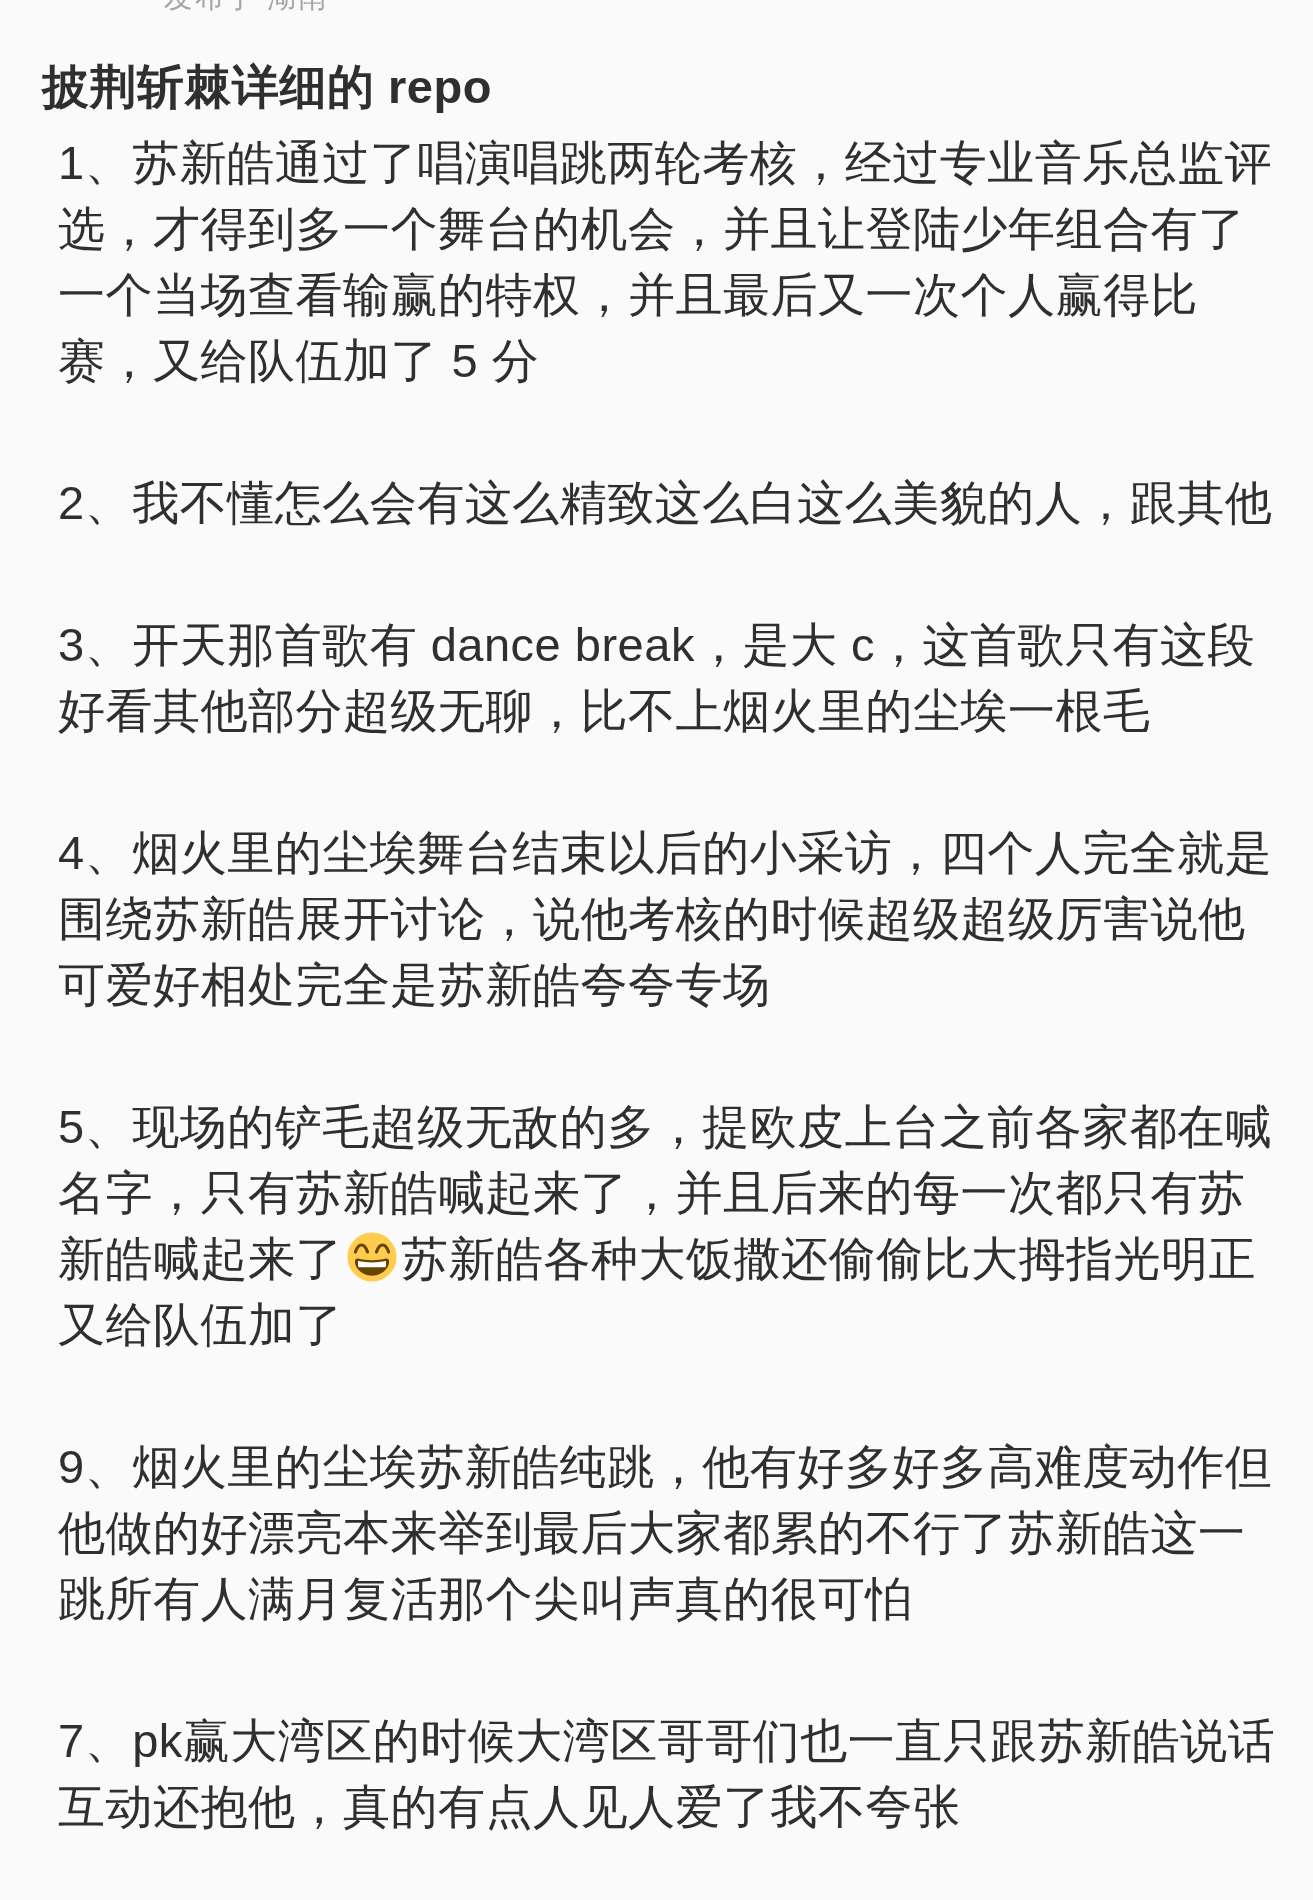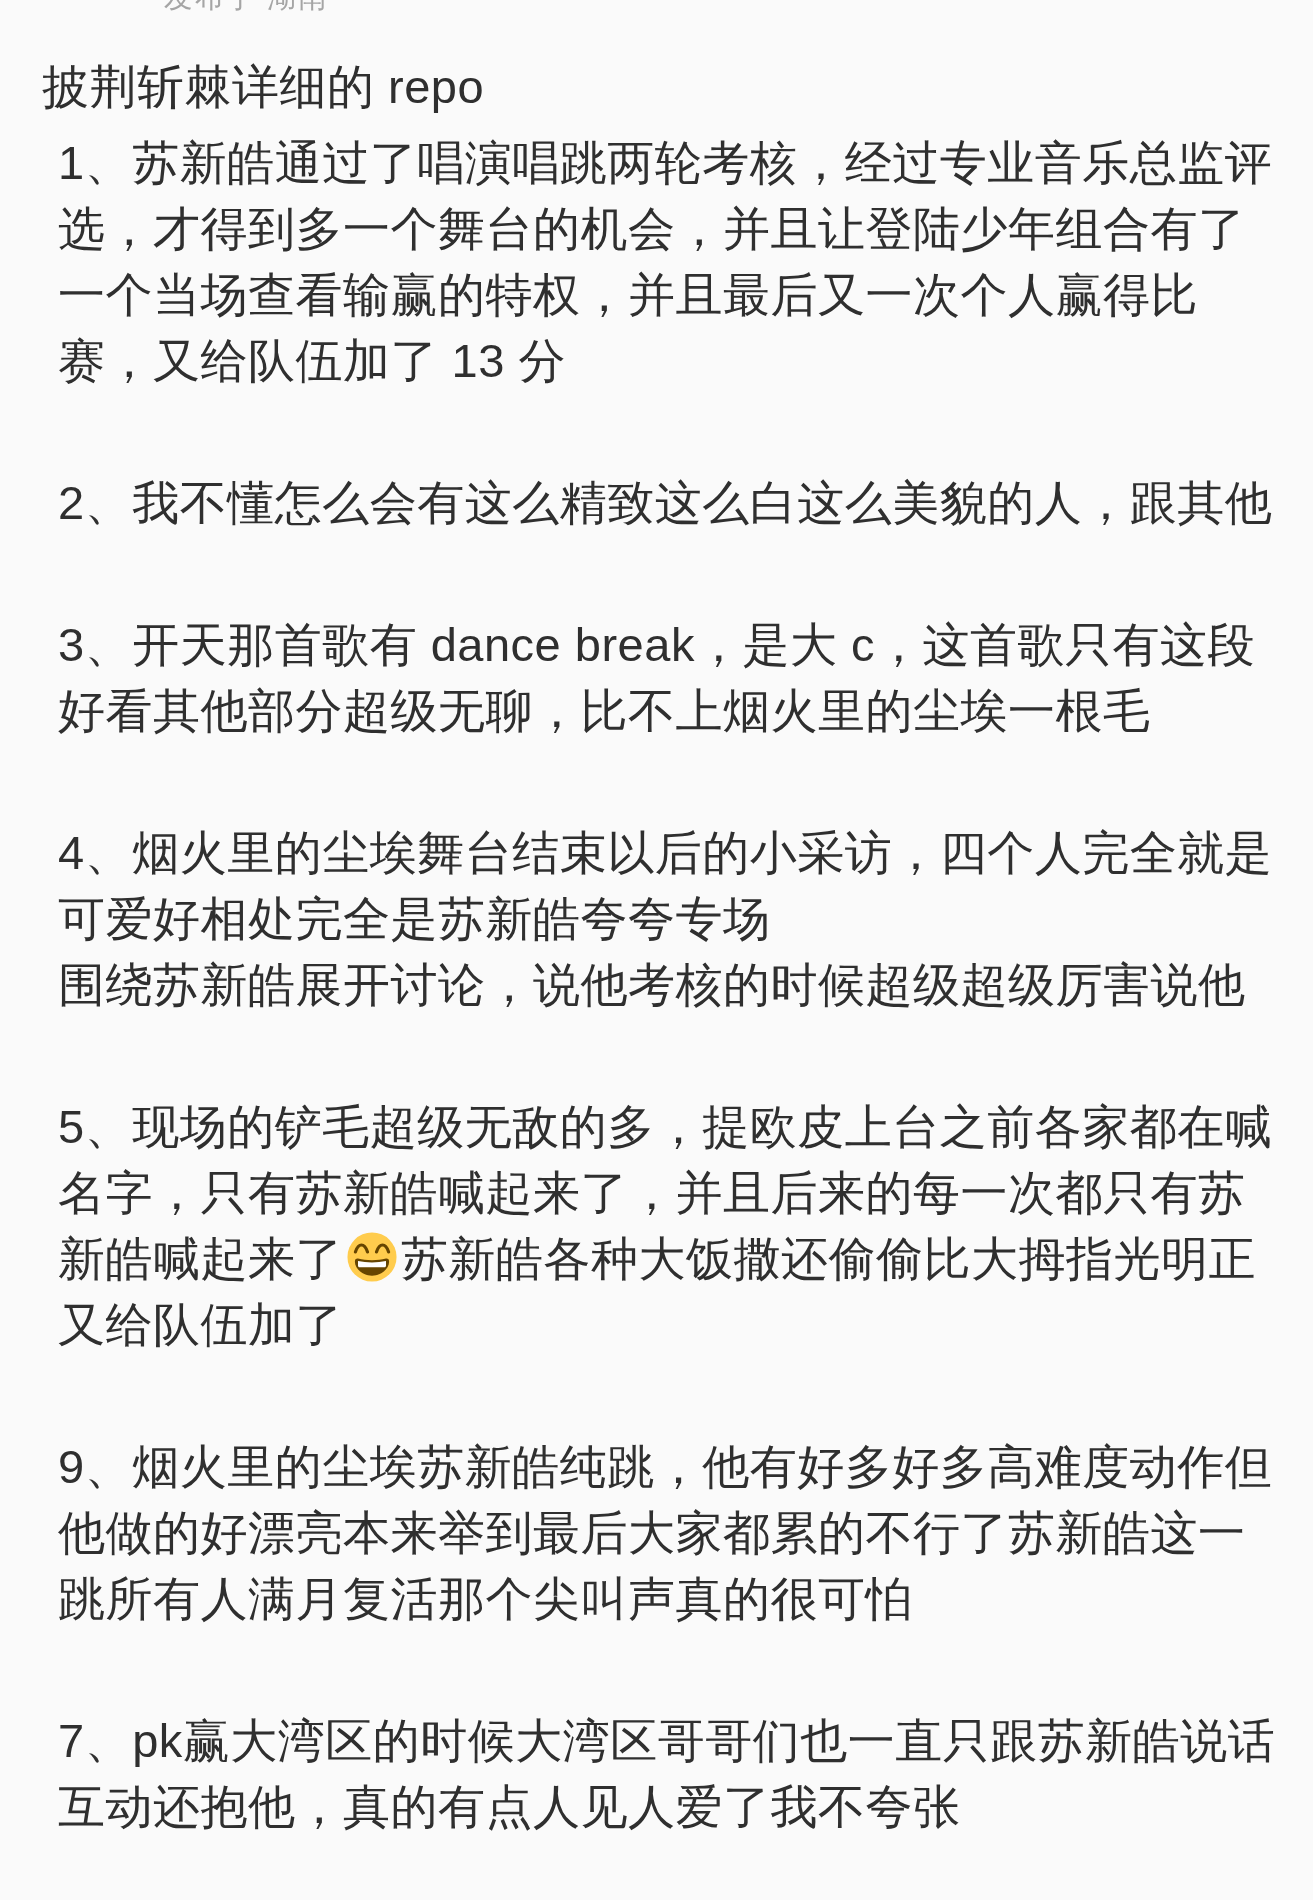--- a/index.html
+++ b/index.html
@@ -27,21 +27,21 @@
     white-space: nowrap;
   }
   .content {
     position: absolute;
     top: 54px;
     left: 42px;
     right: 42px;
   }
   .title {
     font-size: 47px;
-    font-weight: 400;
+    font-weight: 700;
     line-height: 66px;
     margin: 0 0 10px 0;
     letter-spacing: 0.5px;
     white-space: nowrap;
   }
   .para {
     margin: 0 0 76px 16px;
   }
   .para:last-child {
     margin-bottom: 0;
@@ -70,33 +70,33 @@
 
 <div class="page">
   <div class="meta">发布于 湖南</div>
   <div class="content">
     <h1 class="title">披荆斩棘详细的 repo</h1>
     <div class="body" id="postBody">
         <div class="para">
           <div class="line">1、苏新皓通过了唱演唱跳两轮考核，经过专业音乐总监评</div>
           <div class="line">选，才得到多一个舞台的机会，并且让登陆少年组合有了</div>
           <div class="line">一个当场查看输赢的特权，并且最后又一次个人赢得比</div>
-          <div class="line">赛，又给队伍加了 13 分</div>
+          <div class="line">赛，又给队伍加了 5 分</div>
         </div>
         <div class="para">
           <div class="line">2、我不懂怎么会有这么精致这么白这么美貌的人，跟其他</div>
         </div>
         <div class="para">
           <div class="line">3、开天那首歌有 dance break，是大 c，这首歌只有这段</div>
           <div class="line">好看其他部分超级无聊，比不上烟火里的尘埃一根毛</div>
         </div>
         <div class="para">
           <div class="line">4、烟火里的尘埃舞台结束以后的小采访，四个人完全就是</div>
+          <div class="line">围绕苏新皓展开讨论，说他考核的时候超级超级厉害说他</div>
           <div class="line">可爱好相处完全是苏新皓夸夸专场</div>
-          <div class="line">围绕苏新皓展开讨论，说他考核的时候超级超级厉害说他</div>
         </div>
         <div class="para">
           <div class="line">5、现场的铲毛超级无敌的多，提欧皮上台之前各家都在喊</div>
           <div class="line">名字，只有苏新皓喊起来了，并且后来的每一次都只有苏</div>
           <div class="line">新皓喊起来了<span class="emoji"><svg viewBox="0 0 36 36" xmlns="http://www.w3.org/2000/svg">
                 <circle cx="18" cy="18" r="17" fill="#ffcc4d"></circle>
                 <path d="M6.5 14.5c1.2-3.6 3-4.8 4.2-4.8s3 1.2 4.2 4.8" fill="none" stroke="#664500" stroke-width="2.2" stroke-linecap="round"></path>
                 <path d="M21.1 14.5c1.2-3.6 3-4.8 4.2-4.8s3 1.2 4.2 4.8" fill="none" stroke="#664500" stroke-width="2.2" stroke-linecap="round"></path>
                 <path d="M18 20.2c-3.9 0-6.5-.45-9.7-1.1-.73-.14-2.15 0-2.15 2.15 0 4.3 4.95 9.7 11.85 9.7s11.85-5.4 11.85-9.7c0-2.15-1.42-2.3-2.15-2.15-3.2.65-5.8 1.1-9.7 1.1z" fill="#664500"></path>
                 <path d="M8.3 20.8c3.1.55 6.2.95 9.7.95s6.6-.4 9.7-.95v3.2c0 .6-.45 1.05-1.05 1.05H9.35c-.6 0-1.05-.45-1.05-1.05z" fill="#ffffff"></path>

